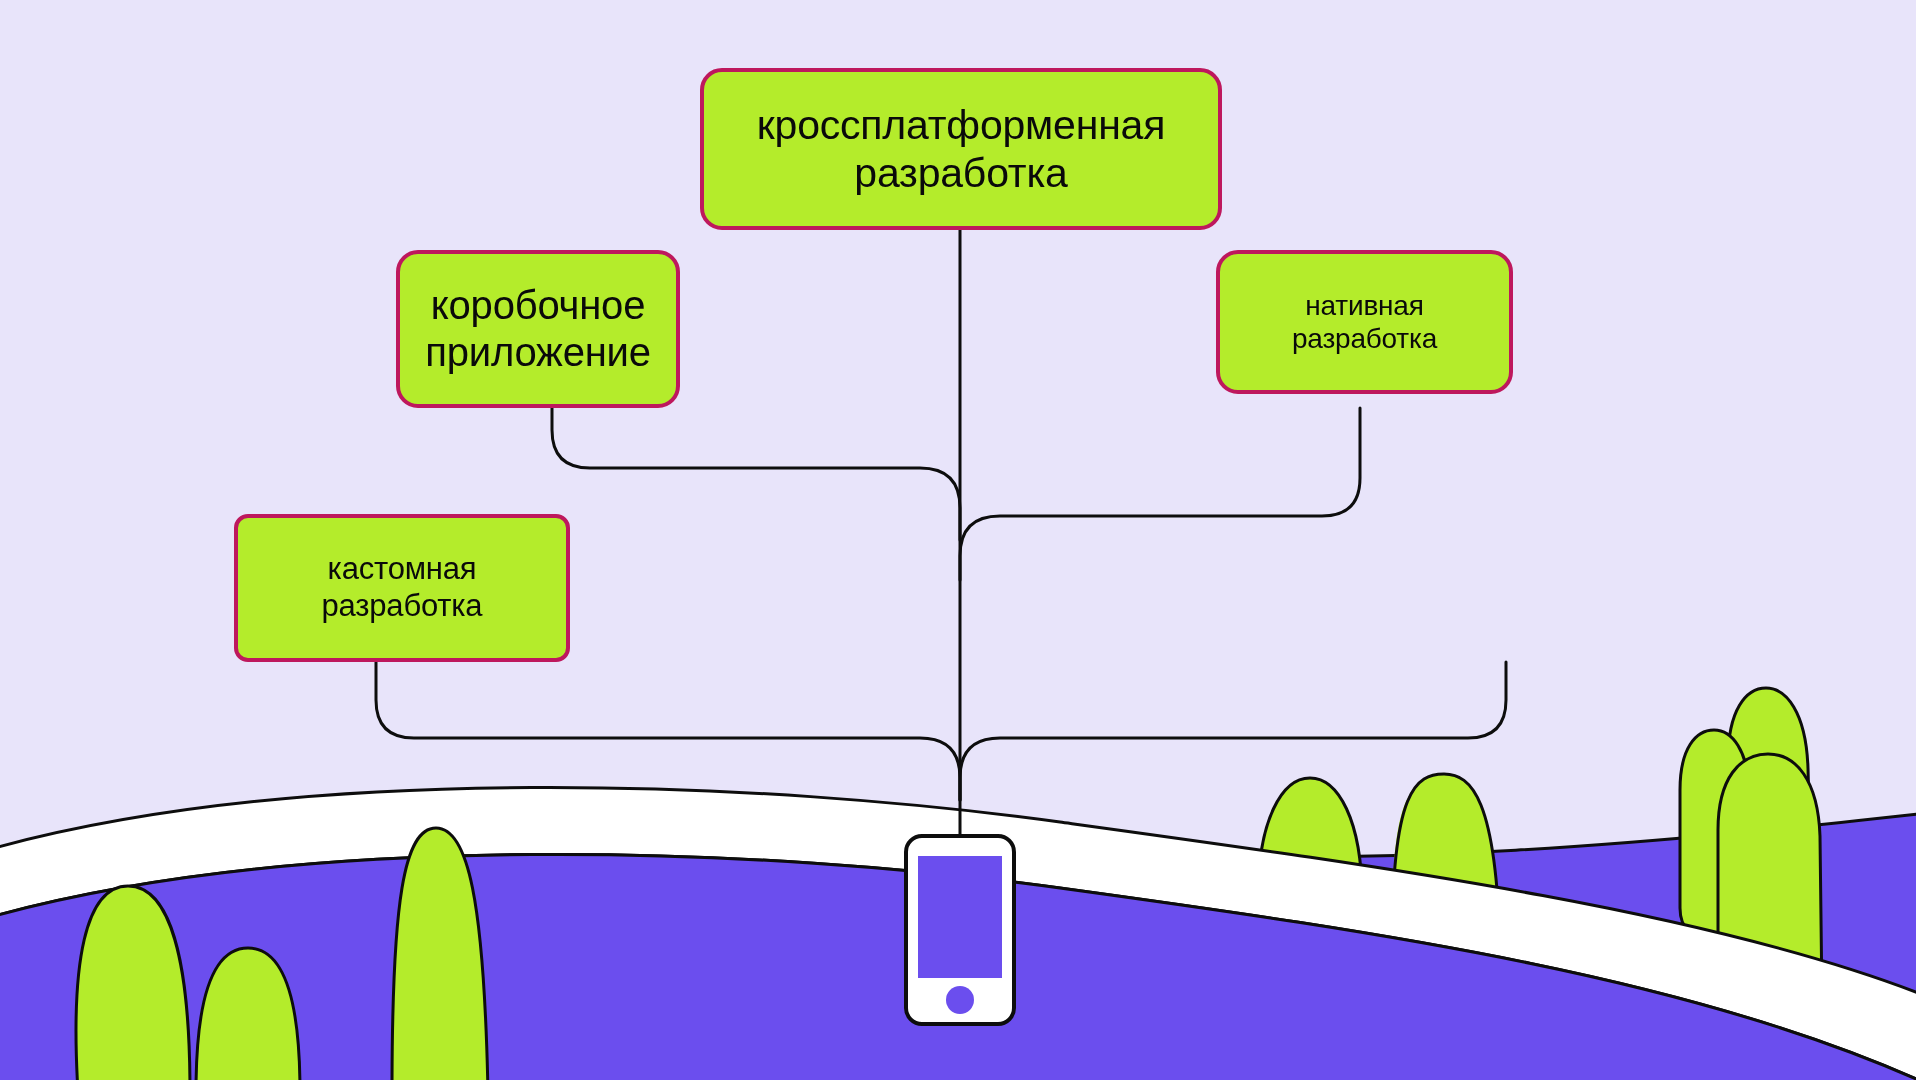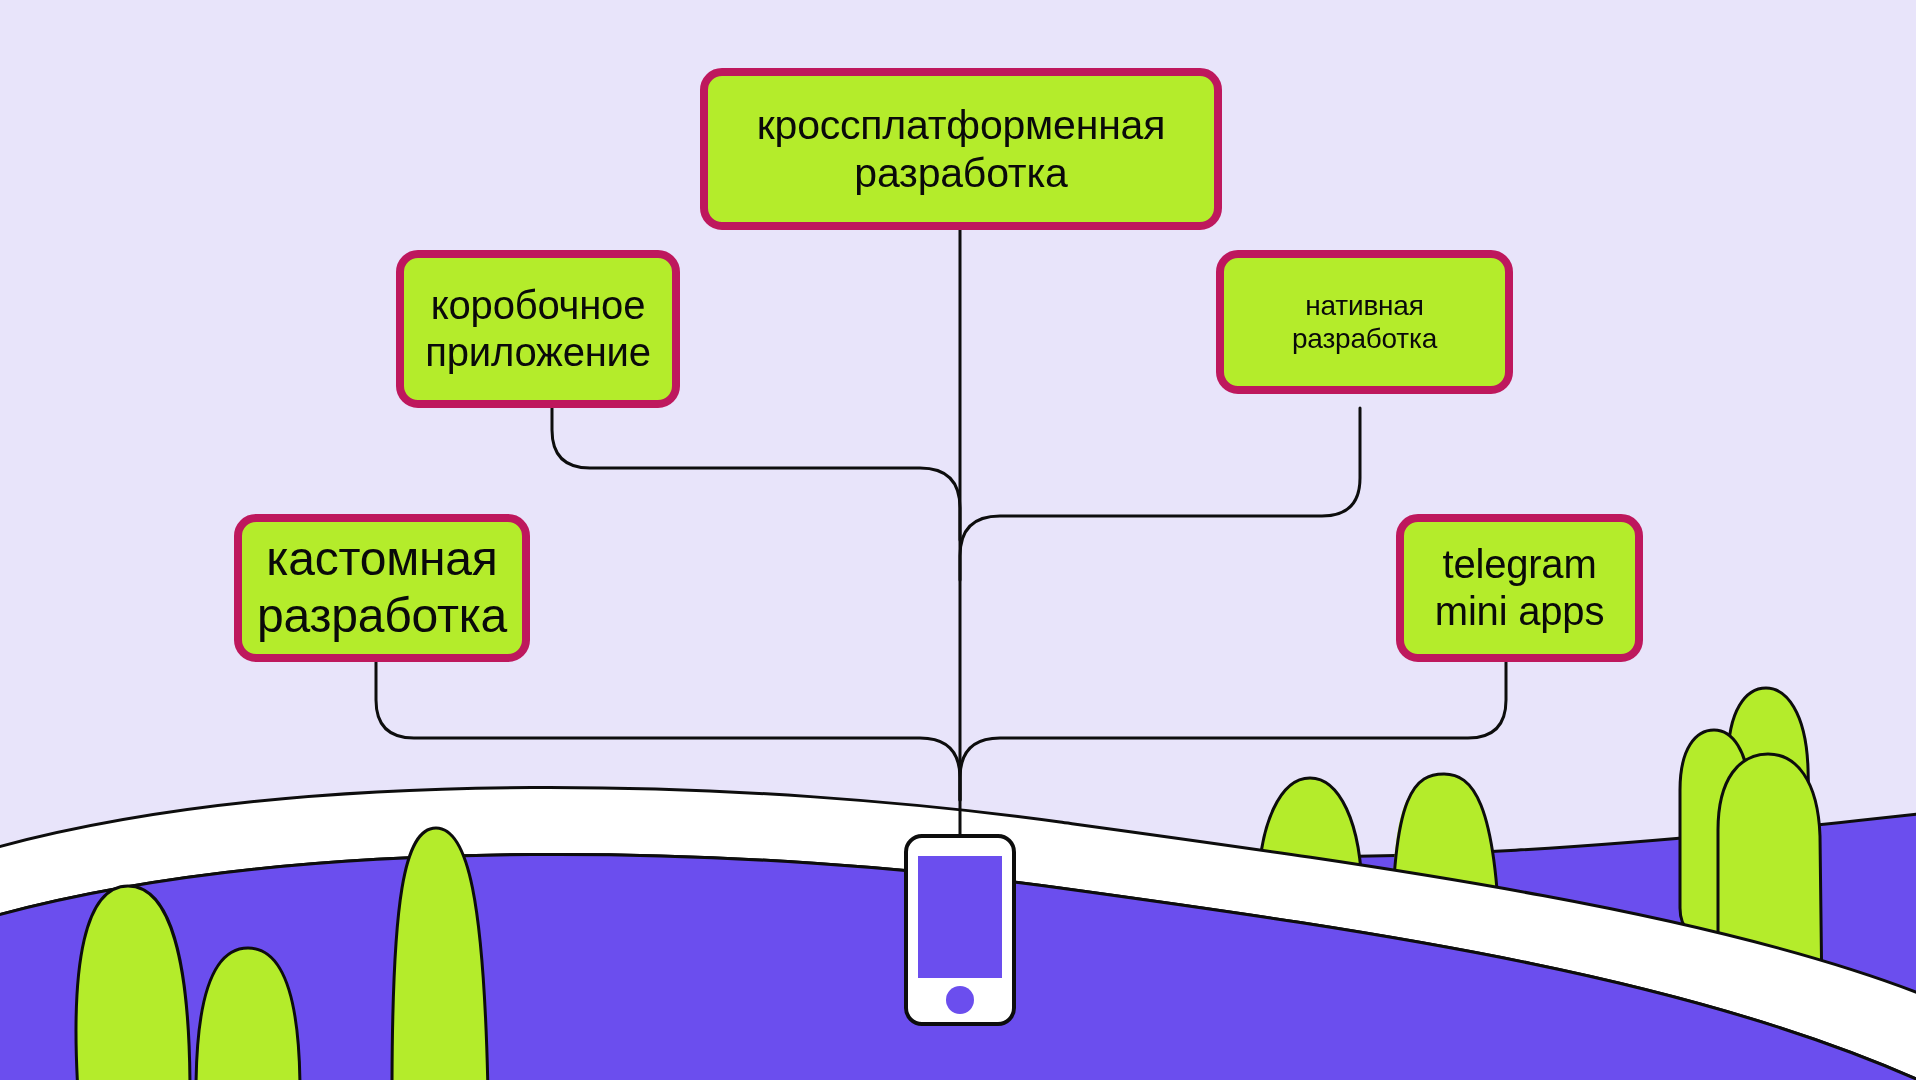--- a/index.html
+++ b/index.html
@@ -8,34 +8,34 @@
     background:#e8e4fa;
     font-family:"Liberation Sans","DejaVu Sans",sans-serif;
     overflow:hidden;position:relative;
   }
   #stage{position:absolute;inset:0;width:1916px;height:1080px;}
   #scene{position:absolute;left:0;top:0;width:1916px;height:1080px;}
   .nodebox{
     position:absolute;
     box-sizing:border-box;
     background:#b4ec2b;
-    border:8px solid #be185d;
+    border:4px solid #be185d;
     border-radius:22px;
     display:flex;align-items:center;justify-content:center;
     text-align:center;
     color:#0a0a0a;
     line-height:1.18;
     white-space:pre-line;
     letter-spacing:-0.2px;
     z-index:6;
   }
   #n-cross{left:700px;top:68px;width:522px;height:162px;font-size:41px;}
   #n-box{left:396px;top:250px;width:284px;height:158px;font-size:40px;}
   #n-native{left:1216px;top:250px;width:297px;height:144px;font-size:28px;}
-  #n-custom{left:234px;top:514px;width:296px;height:148px;font-size:48px;}
+  #n-custom{left:234px;top:514px;width:336px;height:148px;font-size:31px;border-radius:14px;}
   #n-tg{left:1396px;top:514px;width:247px;height:148px;font-size:40px;}
 </style>
 </head>
 <body>
 
 <div id="stage">
 
   <svg id="scene" viewBox="0 0 1916 1080" xmlns="http://www.w3.org/2000/svg">
 
     <rect x="0" y="0" width="1916" height="1080" fill="#e8e4fa"></rect>
@@ -100,16 +100,14 @@
 
   <div class="nodebox" id="n-box">коробочное
 приложение</div>
 
   <div class="nodebox" id="n-native">нативная
 разработка</div>
 
   <div class="nodebox" id="n-custom">кастомная
 разработка</div>
 
-  <div class="nodebox" id="n-tg">telegram
-mini apps</div>
 
 </div>
 
 </body></html>

